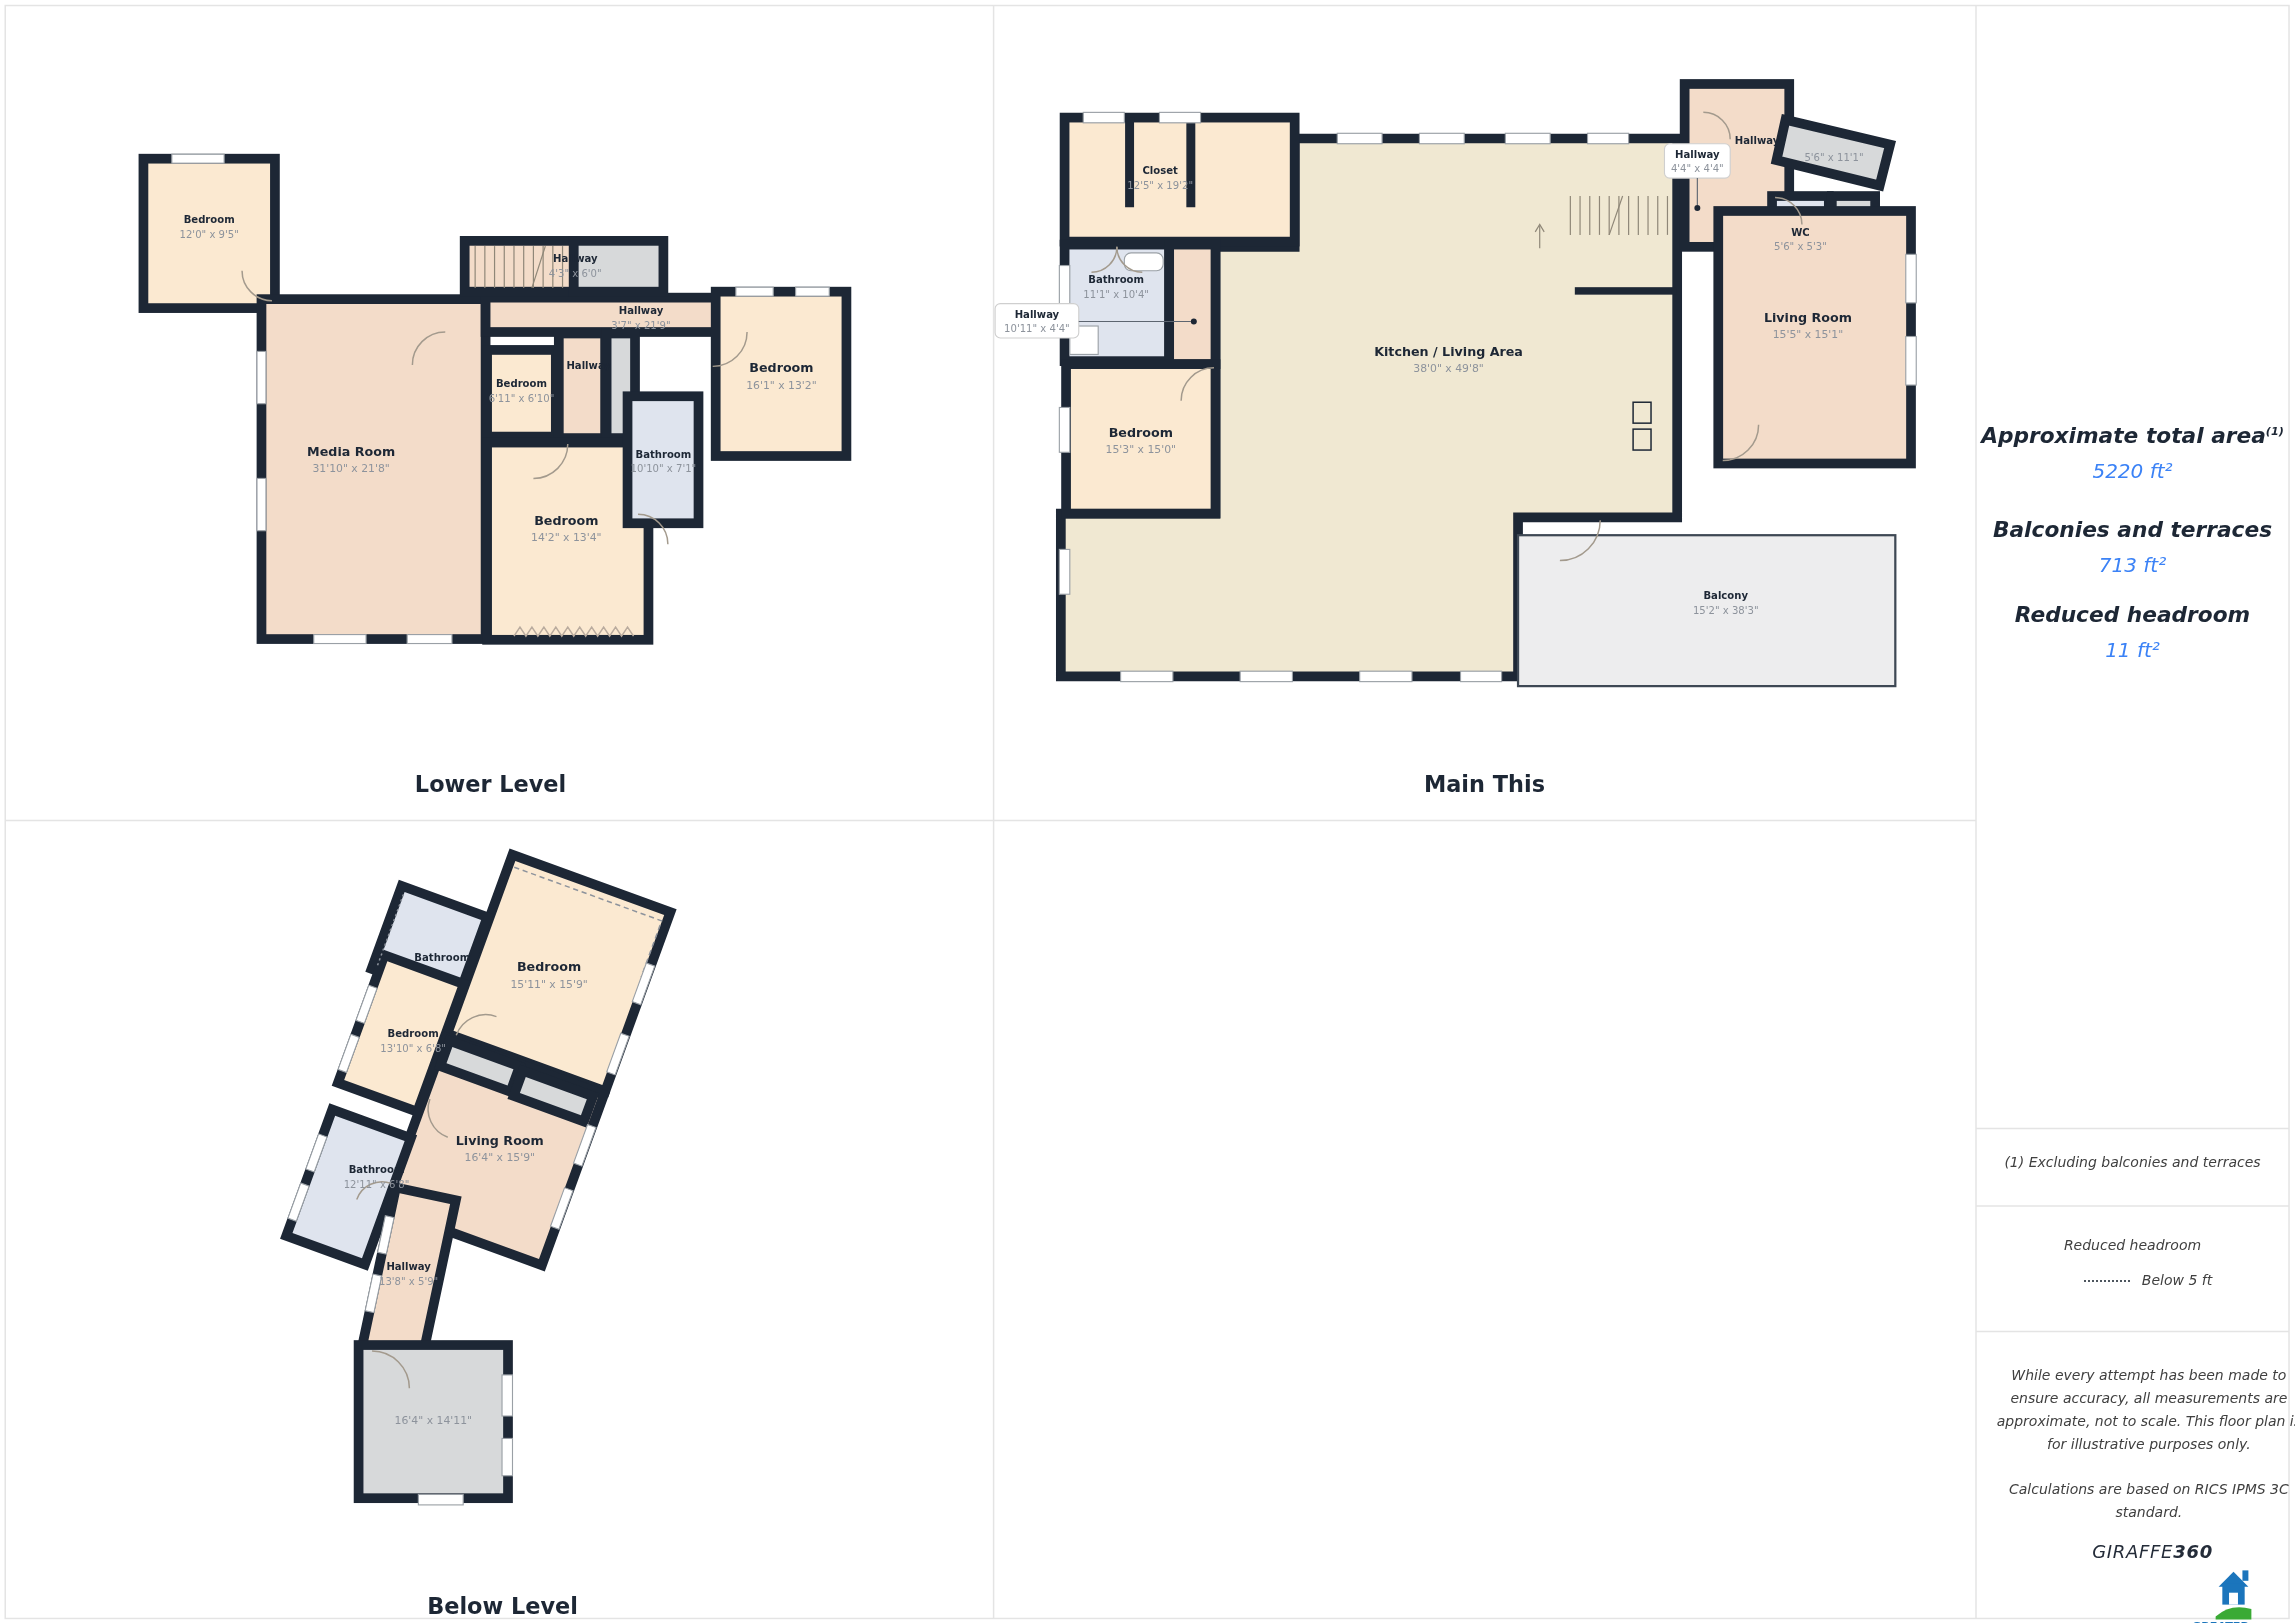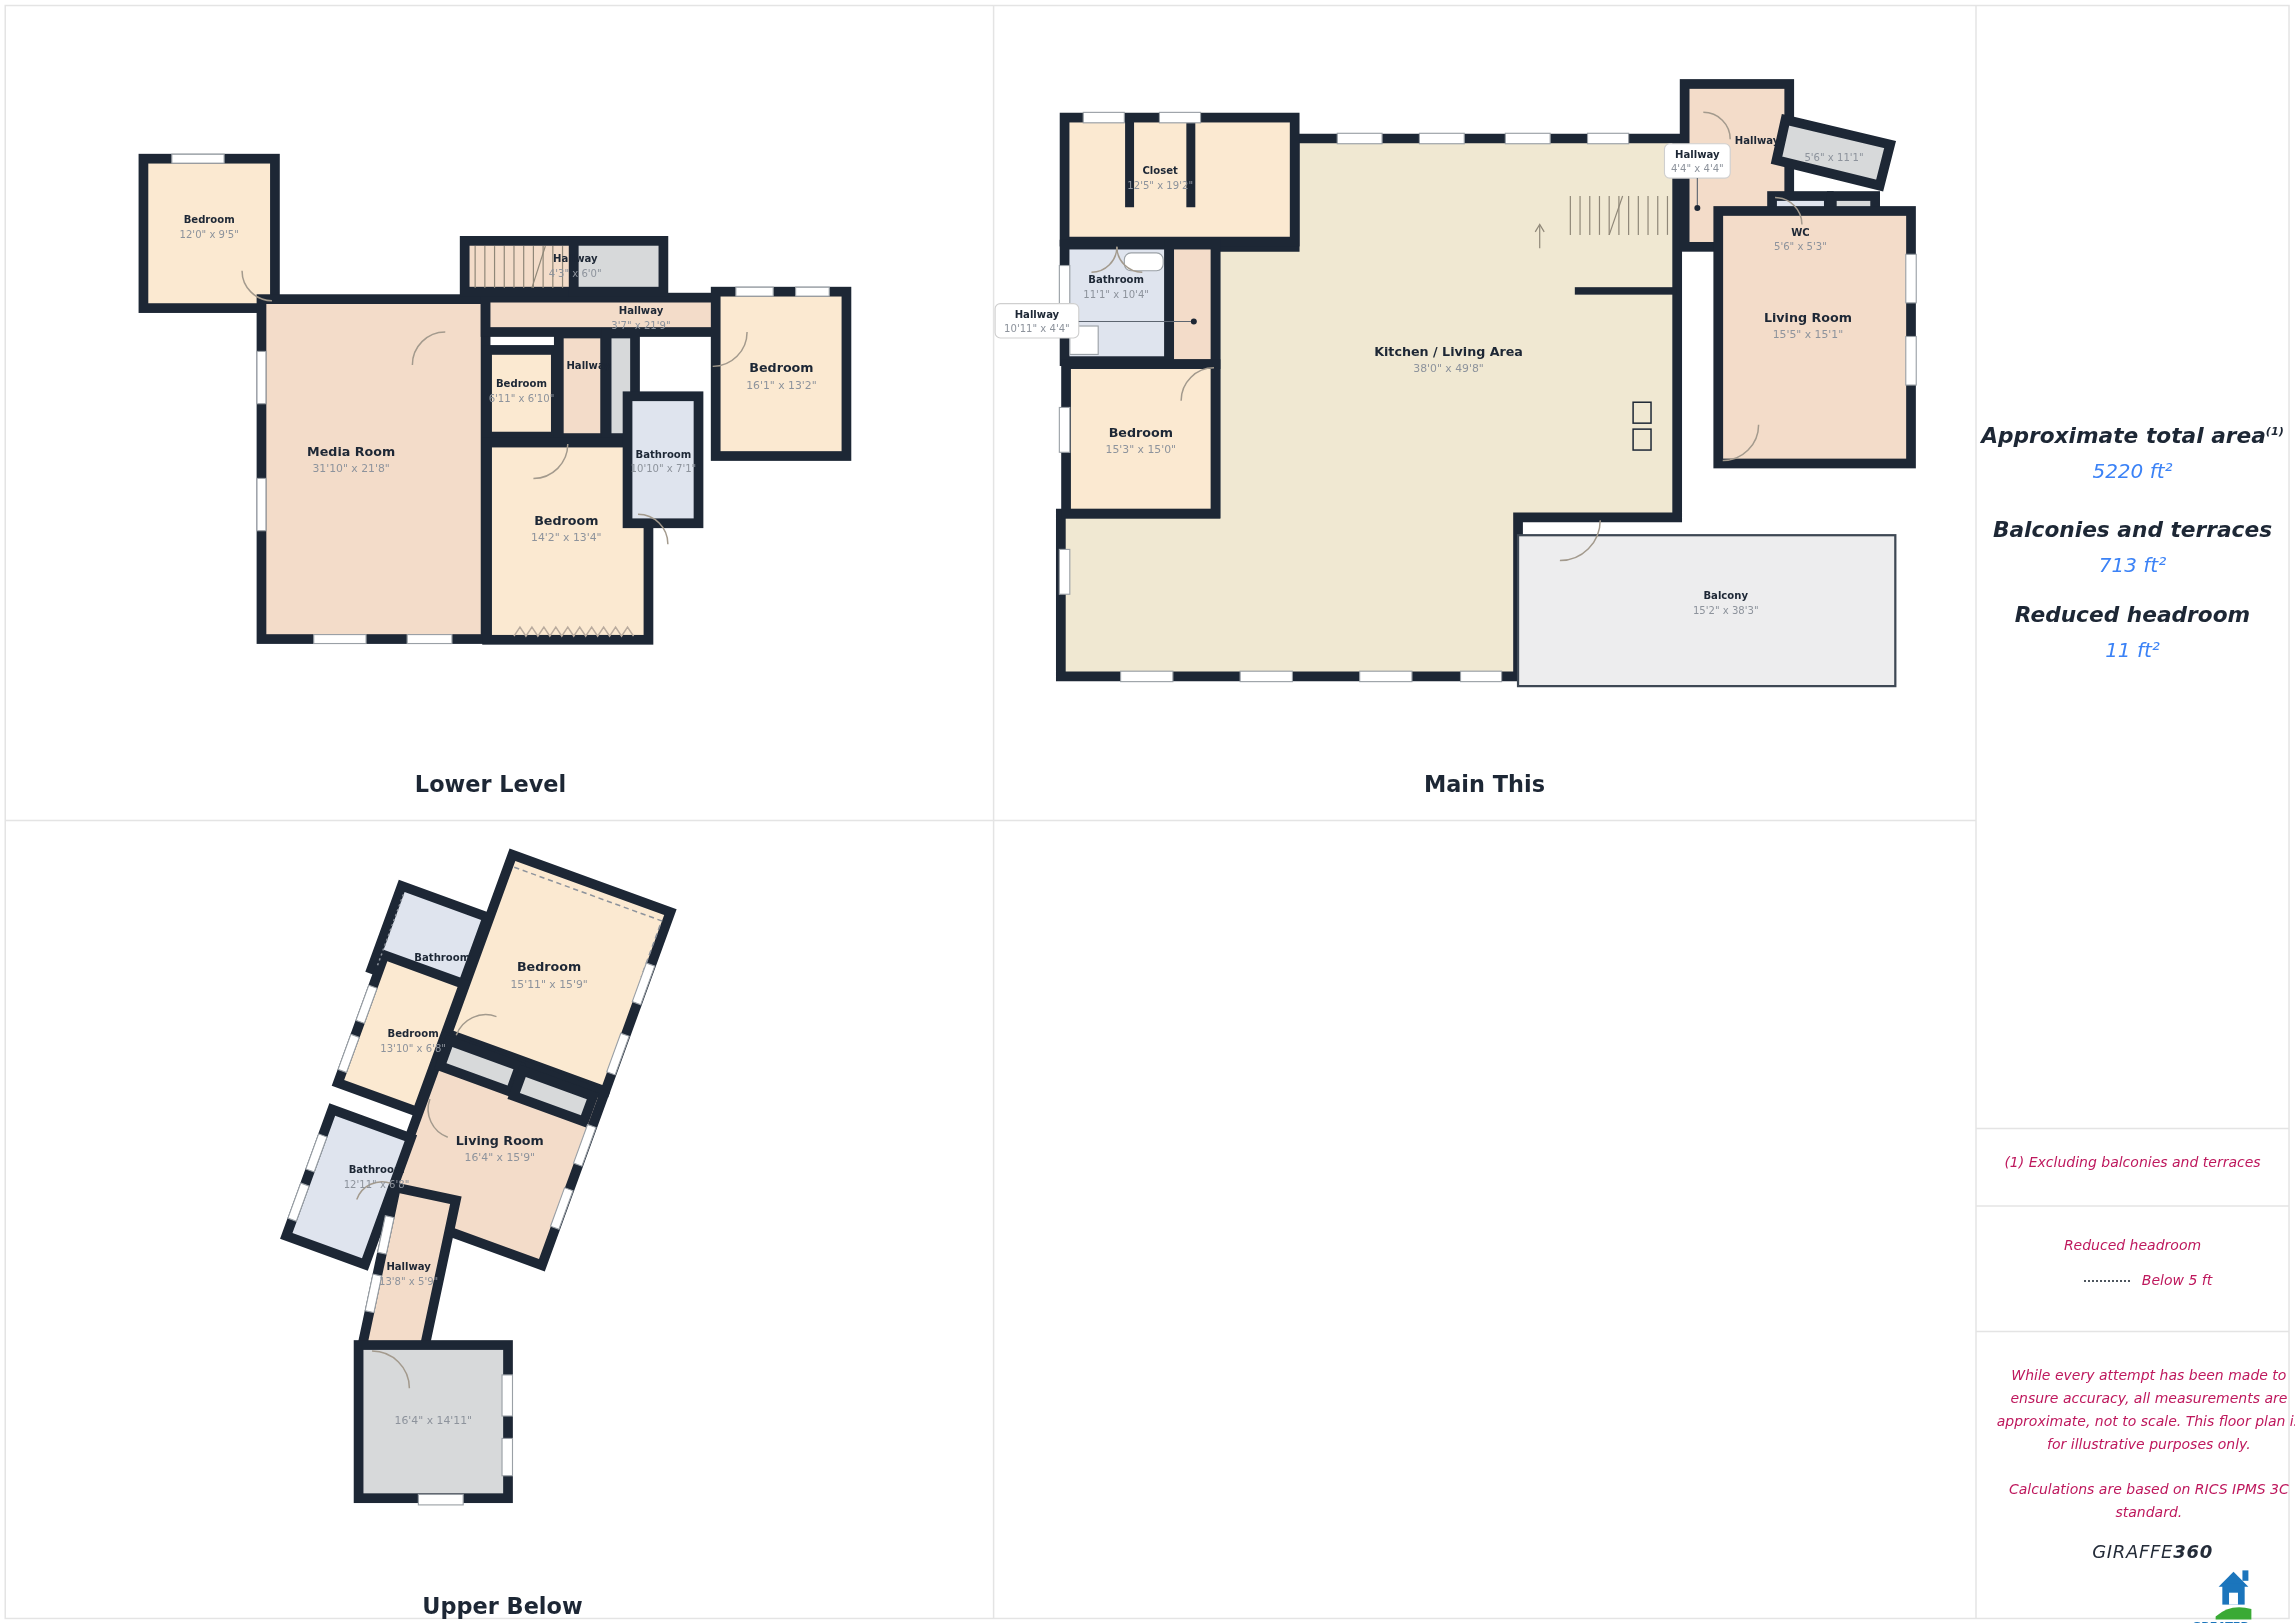--- a/index.html
+++ b/index.html
@@ -5,21 +5,21 @@
   html,body{margin:0;padding:0;background:#fff;}
   .page{position:relative;width:2295px;height:1624px;background:#ffffff;overflow:hidden;
         font-family:"DejaVu Sans",sans-serif;}
   .plan-svg{position:absolute;left:0;top:0;}
   .level-label{position:absolute;text-align:center;font-weight:700;font-size:22.4px;color:#1d2735;}
   .sidebar{position:absolute;left:1976px;top:0;width:313px;height:1624px;}
   .sb-block{position:absolute;left:0;width:313px;text-align:center;font-style:italic;}
   .sb-title{font-weight:700;font-size:21.7px;color:#1d2735;}
   .sb-title sup{font-size:11.2px;}
   .sb-value{font-size:20px;color:#3b82f6;margin-top:10.5px;}
-  .sb-note{font-size:14px;color:#be185d;line-height:23px;}
+  .sb-note{font-size:14px;color:#404040;line-height:23px;}
   .legend-line{display:inline-block;width:46px;border-top:2.2px dotted #4d565f;vertical-align:middle;margin-right:12px;}
   .brand{font-size:18px;color:#242c39;letter-spacing:0.7px;}
   .brand .b{font-weight:700;}
   .mls{position:absolute;left:2192px;top:1554px;display:flex;align-items:flex-end;flex-direction:column;}
   .mls-text{color:#1b75bc;font-weight:700;font-size:11.2px;line-height:12.7px;text-align:left;}
   
   .tname{font-family:"DejaVu Sans",sans-serif;font-weight:700;font-size:17px;fill:#1d2735;text-anchor:middle;}
   .tdim{font-family:"DejaVu Sans",sans-serif;font-size:14.5px;fill:#8d939c;text-anchor:middle;}
   .tsm{font-size:13.5px;}
   .wallroom{stroke:#1d2735;stroke-width:13;}
@@ -267,21 +267,21 @@
     <text class="tname tsm" x="504" y="1570">Bathroom</text>
     <text class="tdim tsm" x="504" y="1590">12'11" x 6'8"</text>
     <text class="tname tsm" x="547" y="1700">Hallway</text>
     <text class="tdim tsm" x="547" y="1720">13'8" x 5'9"</text>
     <text class="tdim" x="580" y="1906">16'4" x 14'11"</text>
   </g>
 </svg>
 
 <div class="level-label" style="left:341px;top:771px;width:299px;">Lower Level</div>
 <div class="level-label" style="left:1335px;top:771px;width:299px;">Main This</div>
-<div class="level-label" style="left:353px;top:1593px;width:299px;">Upper Below</div>
+<div class="level-label" style="left:353px;top:1593px;width:299px;">Below Level</div>
 
 <div class="sidebar">
 
   <div class="sb-block" style="top:423px;">
     <div class="sb-title"><span>Approximate total area</span><sup>(1)</sup></div>
     <div class="sb-value">5220 ft²</div>
   </div>
 
   <div class="sb-block" style="top:517px;">
     <div class="sb-title">Balconies and terraces</div>

